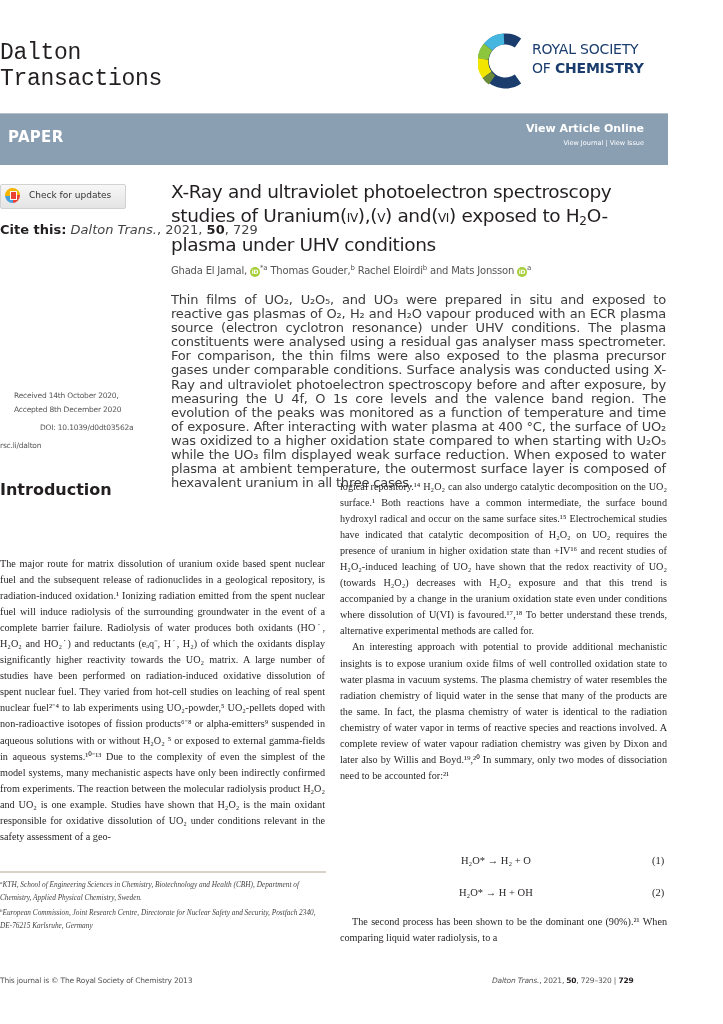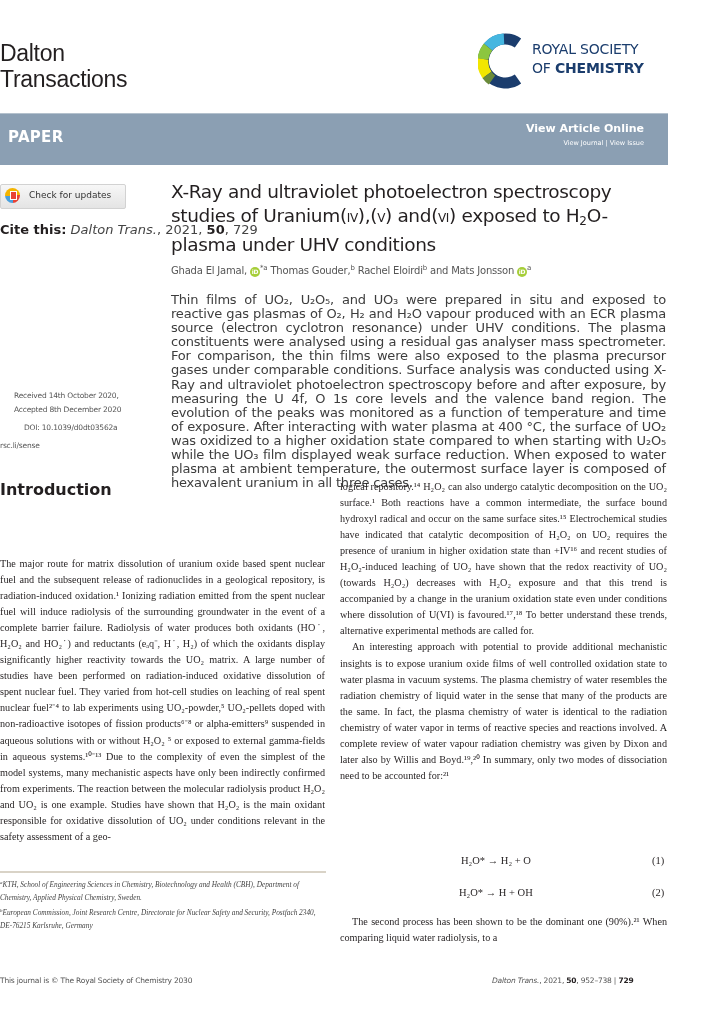--- a/index.html
+++ b/index.html
@@ -1,20 +1,20 @@
 <!DOCTYPE html>
 <html><head>
 <meta charset="utf-8">
 <style>
   * { box-sizing: border-box; margin: 0; padding: 0; }
   html, body { width: 723px; height: 1024px; background: #fff; overflow: hidden; }
   body { position: relative; font-family: "Liberation Serif", serif; color: #231f20; }
   .abs { position: absolute; }
 
-  #journal-title { left: 0; top: 40px; font-family: Liberation Sans, sans-serif; font-size: 23px; line-height: 26px; color: #231f20; letter-spacing: -0.3px; }
+  #journal-title { left: 0; top: 40px; font-family: Liberation Mono, monospace; font-size: 23px; line-height: 26px; color: #231f20; letter-spacing: -0.3px; }
   #rsc-logo { left: 478px; top: 33px; width: 200px; height: 56px; }
   #rsc-logo .line1 { position: absolute; left: 54px; top: 8px; font-family: "DejaVu Sans", sans-serif; font-size: 14px; color: #1b3d6d; letter-spacing: -0.2px; white-space: nowrap; text-align: right; }
   #rsc-logo .line2 { position: absolute; left: 54px; top: 27px; font-family: "DejaVu Sans", sans-serif; font-size: 14px; color: #1b3d6d; white-space: nowrap; letter-spacing: -0.2px; }
   #rsc-logo .line2 b { font-weight: bold; }
 
   #paper-banner { left: 0; top: 113px; width: 668px; height: 52px; background: #8b9fb3; border-top: 1px solid #b4c1cd; padding-left: 9px; }
   #paper-label { position: absolute; left: 8px; top: 14px; font-family: "DejaVu Sans", sans-serif; font-size: 15px; font-weight: bold; color: #fff; letter-spacing: 0.3px; }
   #view-online { position: absolute; right: 24px; top: 8px; font-family: "DejaVu Sans", sans-serif; font-size: 11px; font-weight: bold; color: #fff; text-align: right; white-space: nowrap; }
   #view-links { position: absolute; right: 24px; top: 25px; font-family: "DejaVu Sans", sans-serif; font-size: 6.5px; color: #fff; white-space: nowrap; }
 
@@ -32,21 +32,21 @@
   #article-title sub { font-size: 12px; vertical-align: -3px; }
 
   #authors { left: 171px; top: 264px; font-family: "DejaVu Sans", sans-serif; font-size: 10px; color: #555; white-space: nowrap; letter-spacing: -0.2px; }
   #authors sup { font-size: 7px; }
   .orcid { display: inline-block; width: 10px; height: 10px; border-radius: 50%; background: #a6ce39; color: #fff; font-size: 6px; line-height: 10px; text-align: center; vertical-align: 0px; font-weight: bold; }
 
   #abstract { left: 171px; top: 293px; width: 495px; font-family: "DejaVu Sans", sans-serif; font-size: 13px; line-height: 14.1px; color: #3d3d3d; text-align: justify; letter-spacing: -0.2px; }
   #abstract p { text-align-last: left; }
 
   #received { left: 14px; top: 389px; font-family: "DejaVu Sans", sans-serif; font-size: 7.5px; line-height: 14px; color: #555; letter-spacing: -0.2px; }
-  #doi { left: 0; top: 423px; font-family: "DejaVu Sans", sans-serif; font-size: 7.5px; color: #555; letter-spacing: -0.2px; padding-left: 24px; }
+  #doi { left: 16px; top: 423px; font-family: "DejaVu Sans", sans-serif; font-size: 7.5px; color: #555; letter-spacing: -0.2px; padding-left: 24px; }
   #rsc-link { left: 0; top: 441px; font-family: "DejaVu Sans", sans-serif; font-size: 7.5px; color: #555; letter-spacing: -0.2px; }
 
   #intro-heading { left: 0; top: 480px; font-family: "DejaVu Sans", sans-serif; font-size: 16px; color: #231f20; }
 
   .col { font-size: 10.2px; line-height: 16.05px; text-align: justify; color: #231f20; }
   .col p { text-align-last: left; }
   #col-left { left: 0; top: 508px; width: 325px; margin-top: 48px; }
   #col-right { left: 340px; top: 479px; width: 327px; }
   .indent { text-indent: 12px; }
 
@@ -117,21 +117,21 @@
 
 <div id="abstract" class="abs">
   <p>Thin films of UO₂, U₂O₅, and UO₃ were prepared in situ and exposed to reactive gas plasmas of O₂, H₂ and H₂O vapour produced with an ECR plasma source (electron cyclotron resonance) under UHV conditions. The plasma constituents were analysed using a residual gas analyser mass spectrometer. For comparison, the thin films were also exposed to the plasma precursor gases under comparable conditions. Surface analysis was conducted using X-Ray and ultraviolet photoelectron spectroscopy before and after exposure, by measuring the U 4f, O 1s core levels and the valence band region. The evolution of the peaks was monitored as a function of temperature and time of exposure. After interacting with water plasma at 400 °C, the surface of UO₂ was oxidized to a higher oxidation state compared to when starting with U₂O₅ while the UO₃ film displayed weak surface reduction. When exposed to water plasma at ambient temperature, the outermost surface layer is composed of hexavalent uranium in all three cases.</p>
 </div>
 
 <div id="received" class="abs">
   <div>Received 14th October 2020,</div>
   <div>Accepted 8th December 2020</div>
 </div>
 <div id="doi" class="abs">DOI: 10.1039/d0dt03562a</div>
-<div id="rsc-link" class="abs">rsc.li/sense</div>
+<div id="rsc-link" class="abs">rsc.li/dalton</div>
 
 <h2 id="intro-heading" class="abs">Introduction</h2>
 
 <div id="col-left" class="abs col">
   <p>The major route for matrix dissolution of uranium oxide based spent nuclear fuel and the subsequent release of radionuclides in a geological repository, is radiation-induced oxidation.¹ Ionizing radiation emitted from the spent nuclear fuel will induce radiolysis of the surrounding groundwater in the event of a complete barrier failure. Radiolysis of water produces both oxidants (HO˙, H₂O₂ and HO₂˙) and reductants (eₐq⁻, H˙, H₂) of which the oxidants display significantly higher reactivity towards the UO₂ matrix. A large number of studies have been performed on radiation-induced oxidative dissolution of spent nuclear fuel. They varied from hot-cell studies on leaching of real spent nuclear fuel²⁻⁴ to lab experiments using UO₂-powder,⁵ UO₂-pellets doped with non-radioactive isotopes of fission products⁶⁻⁸ or alpha-emitters⁹ suspended in aqueous solutions with or without H₂O₂ ⁵ or exposed to external gamma-fields in aqueous systems.¹⁰⁻¹³ Due to the complexity of even the simplest of the model systems, many mechanistic aspects have only been indirectly confirmed from experiments. The reaction between the molecular radiolysis product H₂O₂ and UO₂ is one example. Studies have shown that H₂O₂ is the main oxidant responsible for oxidative dissolution of UO₂ under conditions relevant in the safety assessment of a geo-</p>
 </div>
 
 <div id="col-right" class="abs col">
   <p>logical repository.¹⁴ H₂O₂ can also undergo catalytic decomposition on the UO₂ surface.¹ Both reactions have a common intermediate, the surface bound hydroxyl radical and occur on the same surface sites.¹⁵ Electrochemical studies have indicated that catalytic decomposition of H₂O₂ on UO₂ requires the presence of uranium in higher oxidation state than +IV¹⁶ and recent studies of H₂O₂-induced leaching of UO₂ have shown that the redox reactivity of UO₂ (towards H₂O₂) decreases with H₂O₂ exposure and that this trend is accompanied by a change in the uranium oxidation state even under conditions where dissolution of U(VI) is favoured.¹⁷,¹⁸ To better understand these trends, alternative experimental methods are called for.</p>
   <p class="indent">An interesting approach with potential to provide additional mechanistic insights is to expose uranium oxide films of well controlled oxidation state to water plasma in vacuum systems. The plasma chemistry of water resembles the radiation chemistry of liquid water in the sense that many of the products are the same. In fact, the plasma chemistry of water is identical to the radiation chemistry of water vapor in terms of reactive species and reactions involved. A complete review of water vapour radiation chemistry was given by Dixon and later also by Willis and Boyd.¹⁹,²⁰ In summary, only two modes of dissociation need to be accounted for:²¹</p>
@@ -145,16 +145,16 @@
 <div id="after-eq" class="abs col">
   <p class="indent">The second process has been shown to be the dominant one (90%).²¹ When comparing liquid water radiolysis, to a</p>
 </div>
 
 <div id="footnote-rule" class="abs"></div>
 <div id="affiliations" class="abs">
   <div><sup>a</sup><span>KTH, School of Engineering Sciences in Chemistry, Biotechnology and Health (CBH), Department of Chemistry, Applied Physical Chemistry, Sweden.</span></div>
   <div><sup>b</sup><span>European Commission, Joint Research Centre, Directorate for Nuclear Safety and Security, Postfach 2340, DE-76215 Karlsruhe, Germany</span></div>
 </div>
 
-<div id="footer-left" class="abs">This journal is © The Royal Society of Chemistry 2030</div>
+<div id="footer-left" class="abs">This journal is © The Royal Society of Chemistry 2013</div>
 <div id="footer-right" class="abs">
-  <i>Dalton Trans.</i><span>, 2021, </span><b>50</b><span>, 952–738</span><span> | </span><b>729</b>
+  <i>Dalton Trans.</i><span>, 2021, </span><b>50</b><span>, 729–320</span><span> | </span><b>729</b>
 </div>
 
 </body></html>

